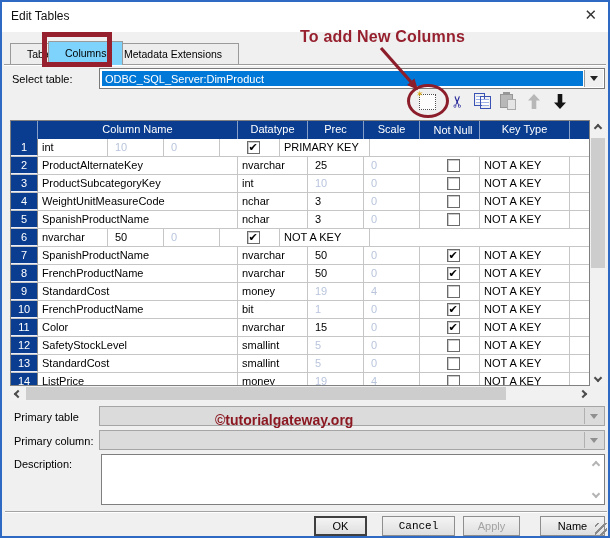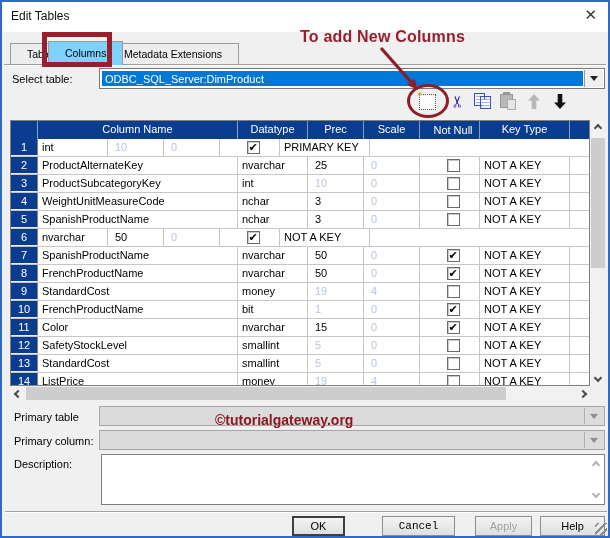--- a/index.html
+++ b/index.html
@@ -115,23 +115,23 @@
   .desc-box textarea{ position:absolute; left:1px; top:1px; width:486px; height:47px; border:none;
              resize:none; outline:none; font-family:"Liberation Sans",sans-serif; font-size:11px; }
   .desc-chev-up{ position:absolute; right:5px; top:7px; }
   .desc-chev-dn{ position:absolute; right:5px; bottom:7px; }
 
   .divider{ position:absolute; left:3px; top:509px; width:602px; height:2px;
             border-top:1px solid #a3a3a3; border-bottom:1px solid #fff; }
 
   .btn{ position:absolute; top:514px; height:20px; background:linear-gradient(#f4f4f4,#dfdfdf);
         border:1px solid #8e8e8e; font-size:11px; text-align:center; line-height:18px; color:#000; }
-  .btn-ok{ left:290px; width:53px; border:2px solid #3f3f3f; line-height:16px; }
+  .btn-ok{ left:312px; width:53px; border:2px solid #3f3f3f; line-height:16px; }
   .btn-cancel{ left:380px; width:73px;font-family:Liberation Mono, monospace; }
-  .btn-apply{ left:473px; width:57px; color:#a3a3a3; }
+  .btn-apply{ left:461px; width:57px; color:#a3a3a3; }
   .btn-help{ left:538px; width:65px; }
 
   .grip{ position:absolute; right:1px; bottom:1px; width:12px; height:12px;
          background:repeating-linear-gradient(135deg, transparent 0 2px, #8a8a8a 2px 3.5px, transparent 3.5px 5px); }
 </style>
 </head>
 <body>
 
 <div class="dialog">
 
@@ -407,16 +407,16 @@
     <textarea style=""></textarea>
     <span class="chev up gray desc-chev-up"></span>
     <span class="chev down gray desc-chev-dn"></span>
   </div>
 
   <div class="divider"></div>
 
   <div class="btn btn-ok">OK</div>
   <div class="btn btn-cancel">Cancel</div>
   <div class="btn btn-apply">Apply</div>
-  <div class="btn btn-help">Help</div>
+  <div class="btn btn-help">Name</div>
 
   <div class="grip"></div>
 </div>
 
 </body></html>

